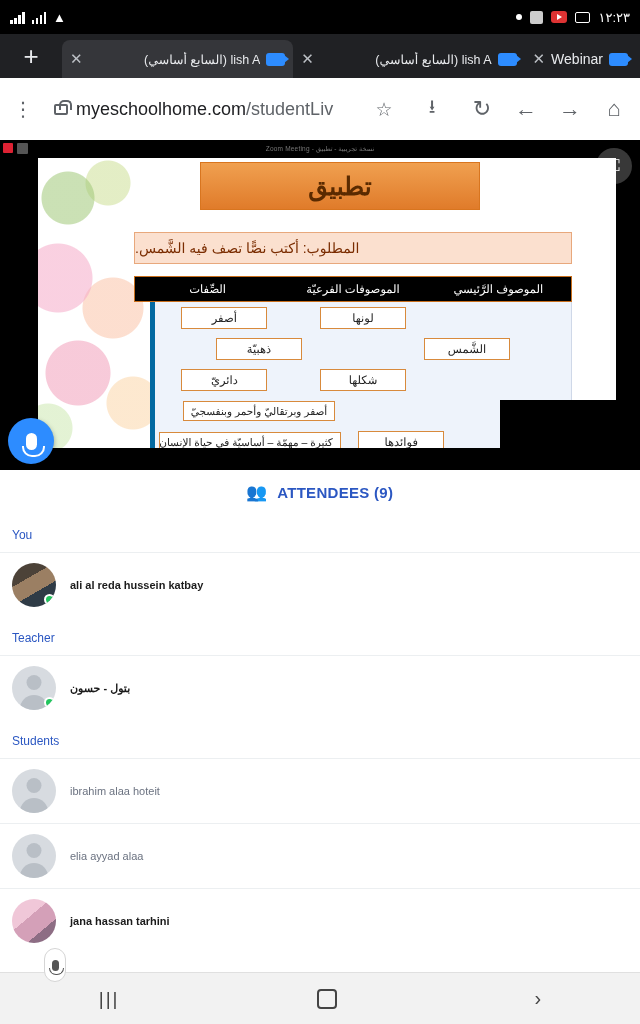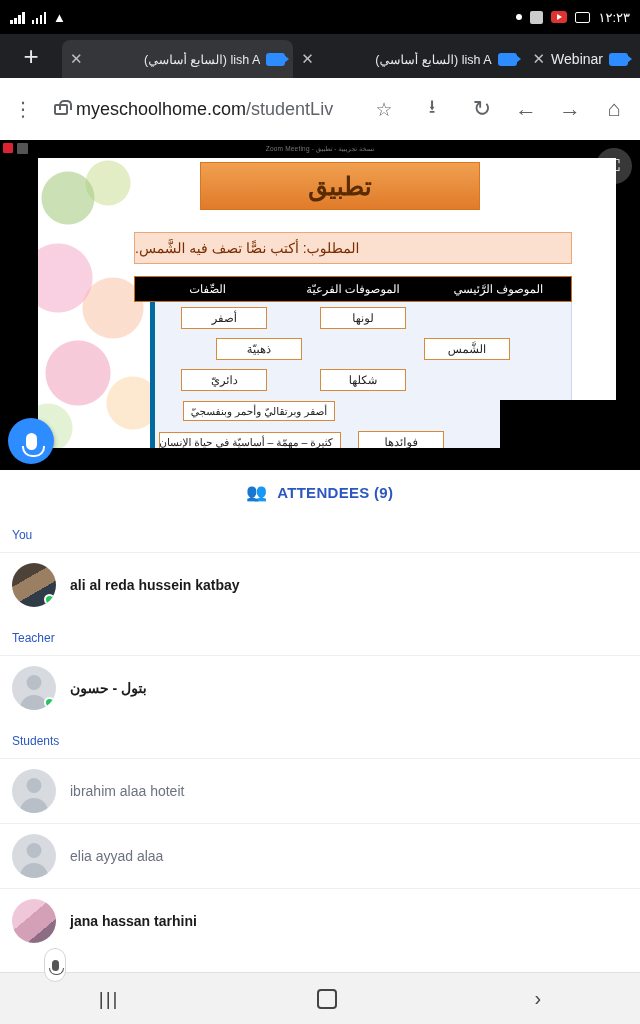--- a/index.html
+++ b/index.html
@@ -198,21 +198,21 @@
   .avatar .silhouette2 {
     position:absolute; left:50%; bottom: -3px; transform: translateX(-50%);
     width: 28px; height: 18px; border-radius: 14px 14px 0 0; background:#b9bfc6;
   }
   .avatar.photo1 { background: linear-gradient(150deg,#4c4238 0 35%, #9b7f63 35% 62%, #2f3b46 62% 100%); }
   .avatar.photo2 { background: linear-gradient(140deg,#f0c7d8 0 40%, #d4a0b8 40% 70%, #8d6d84 70% 100%); }
   .avatar .online {
     position:absolute; right: 1px; bottom: 2px; width: 11px; height: 11px;
     border-radius:50%; background:#22c55e; border: 2px solid #fff;
   }
-  .pname { font-size: 14px; color: #1b1b1b; font-weight: bold; }
+  .pname { font-size: 11px; color: #1b1b1b; font-weight: bold; }
   .pname.light { color:#6b7280; font-weight: normal; }
   .pname.rtl { direction: rtl; }
 
   .mic-small {
     position:absolute; left: 44px; bottom: 42px; width: 22px; height: 34px;
     border-radius: 11px; background:#fff; border:1px solid #d5d5d5; z-index: 5;
     display:flex; align-items:center; justify-content:center;
   }
   .mic-small .mm { width:7px; height:11px; background:#555; border-radius:4px; position:relative;}
   .mic-small .mm:after{content:"";position:absolute;left:-3px;top:8px;width:13px;height:6px;border:1.5px solid #555;border-top:none;border-radius:0 0 7px 7px;}

